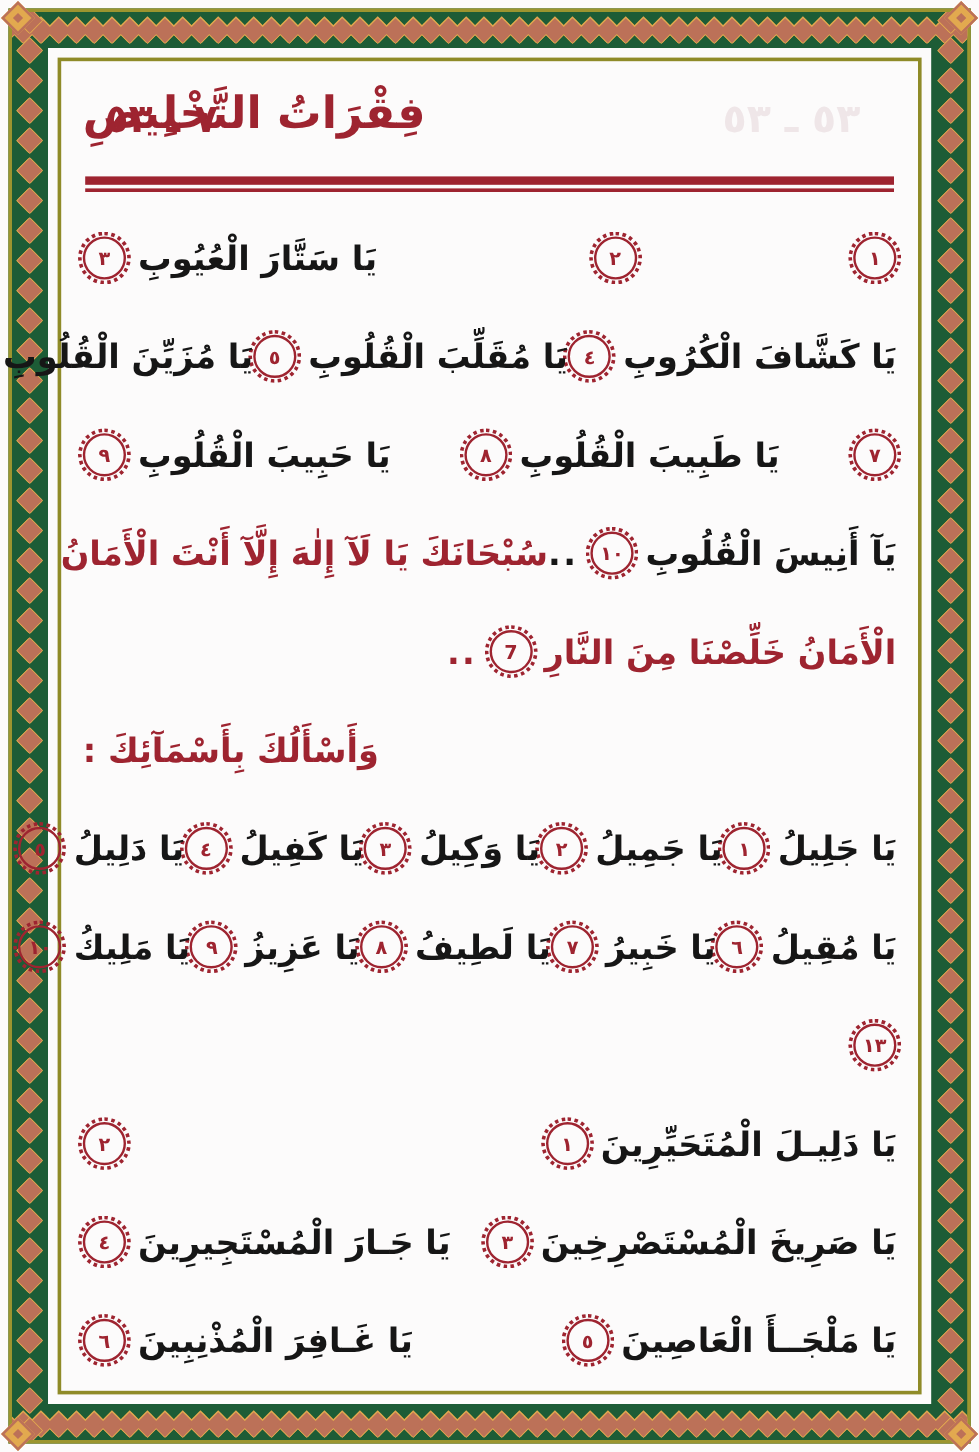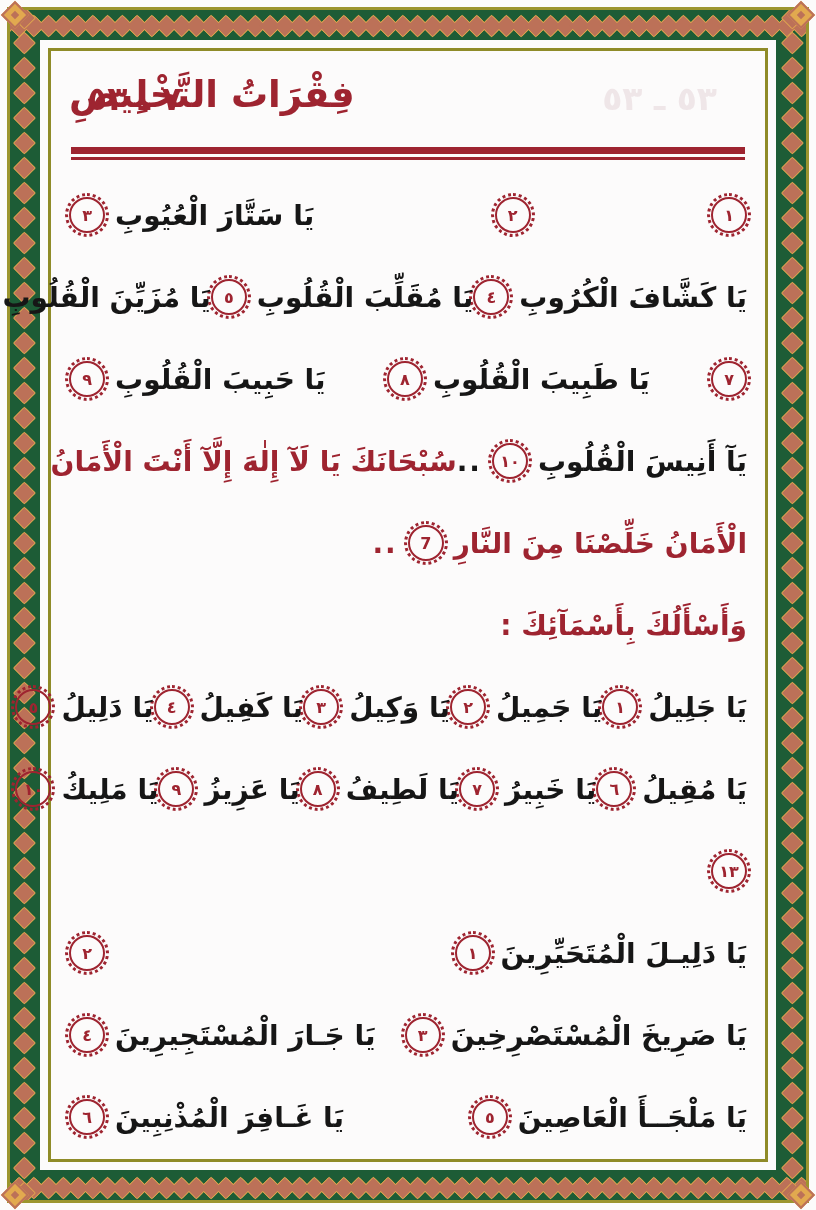--- a/index.html
+++ b/index.html
@@ -39,21 +39,21 @@
            font-size:33px; font-weight:700; direction:rtl;}
   .title{position:absolute; left:0; right:0; top:6px; text-align:left; color:var(--red);
          font-size:37px; font-weight:700;}
   .rule{margin:10px 2px 0; border-top:7px solid var(--red); border-bottom:3px solid var(--red); height:13px;}
 
   
   .lines{margin-top:14px;}
   .line{height:82px; display:flex; align-items:center; direction:rtl;
         justify-content:flex-start; font-weight:700; font-size:28px; color:var(--ink);}
   .line.justify{justify-content:space-between;}
-  .line.center{justify-content:flex-start;}
+  .line.center{justify-content:flex-end;}
   .group{display:inline-flex; align-items:center; direction:rtl; gap:10px; white-space:nowrap;}
   .group .txt{letter-spacing:0;}
   .group.red .txt, .group.red .after{color:var(--red);}
   .marker{display:inline-flex; align-items:center; justify-content:center;
           width:36px; height:36px; border-radius:50%; border:2px solid var(--red);
           outline:3px dotted var(--red); outline-offset:1px;
           color:var(--red); font-size:16px; font-weight:700; flex:0 0 auto;}
   .after{font-size:28px; font-weight:700; color:var(--ink); letter-spacing:2px;}
 </style>
 </head>

